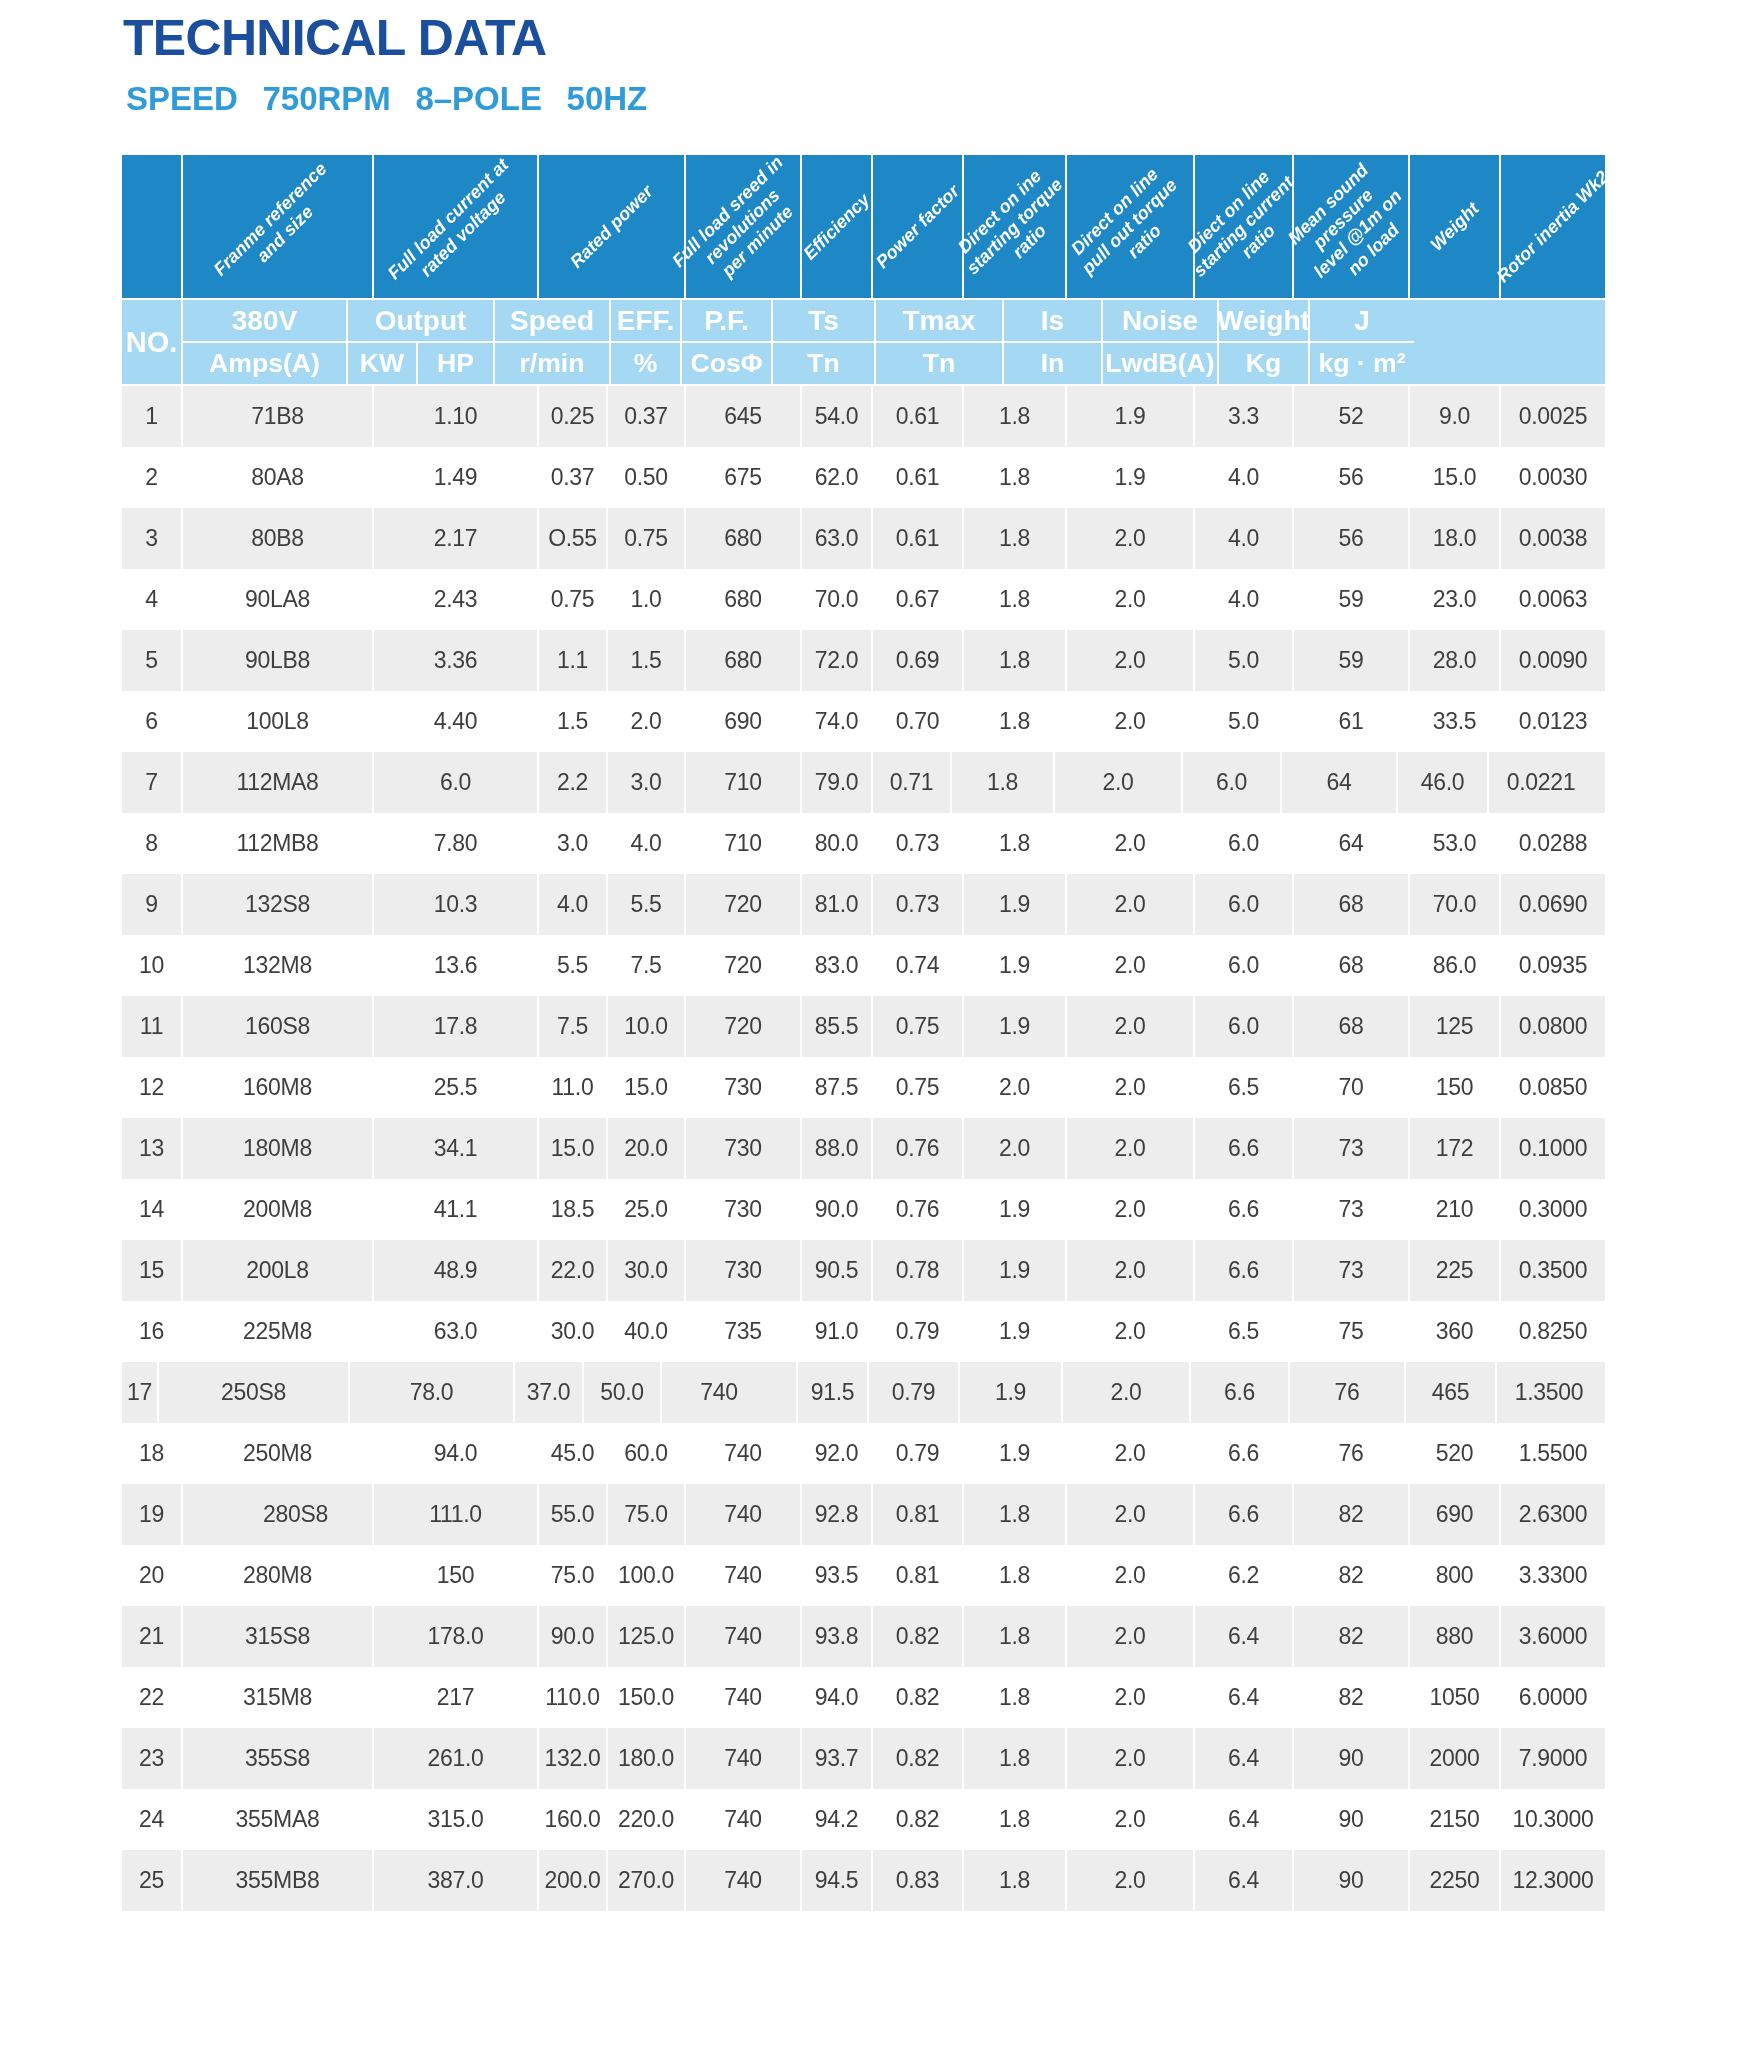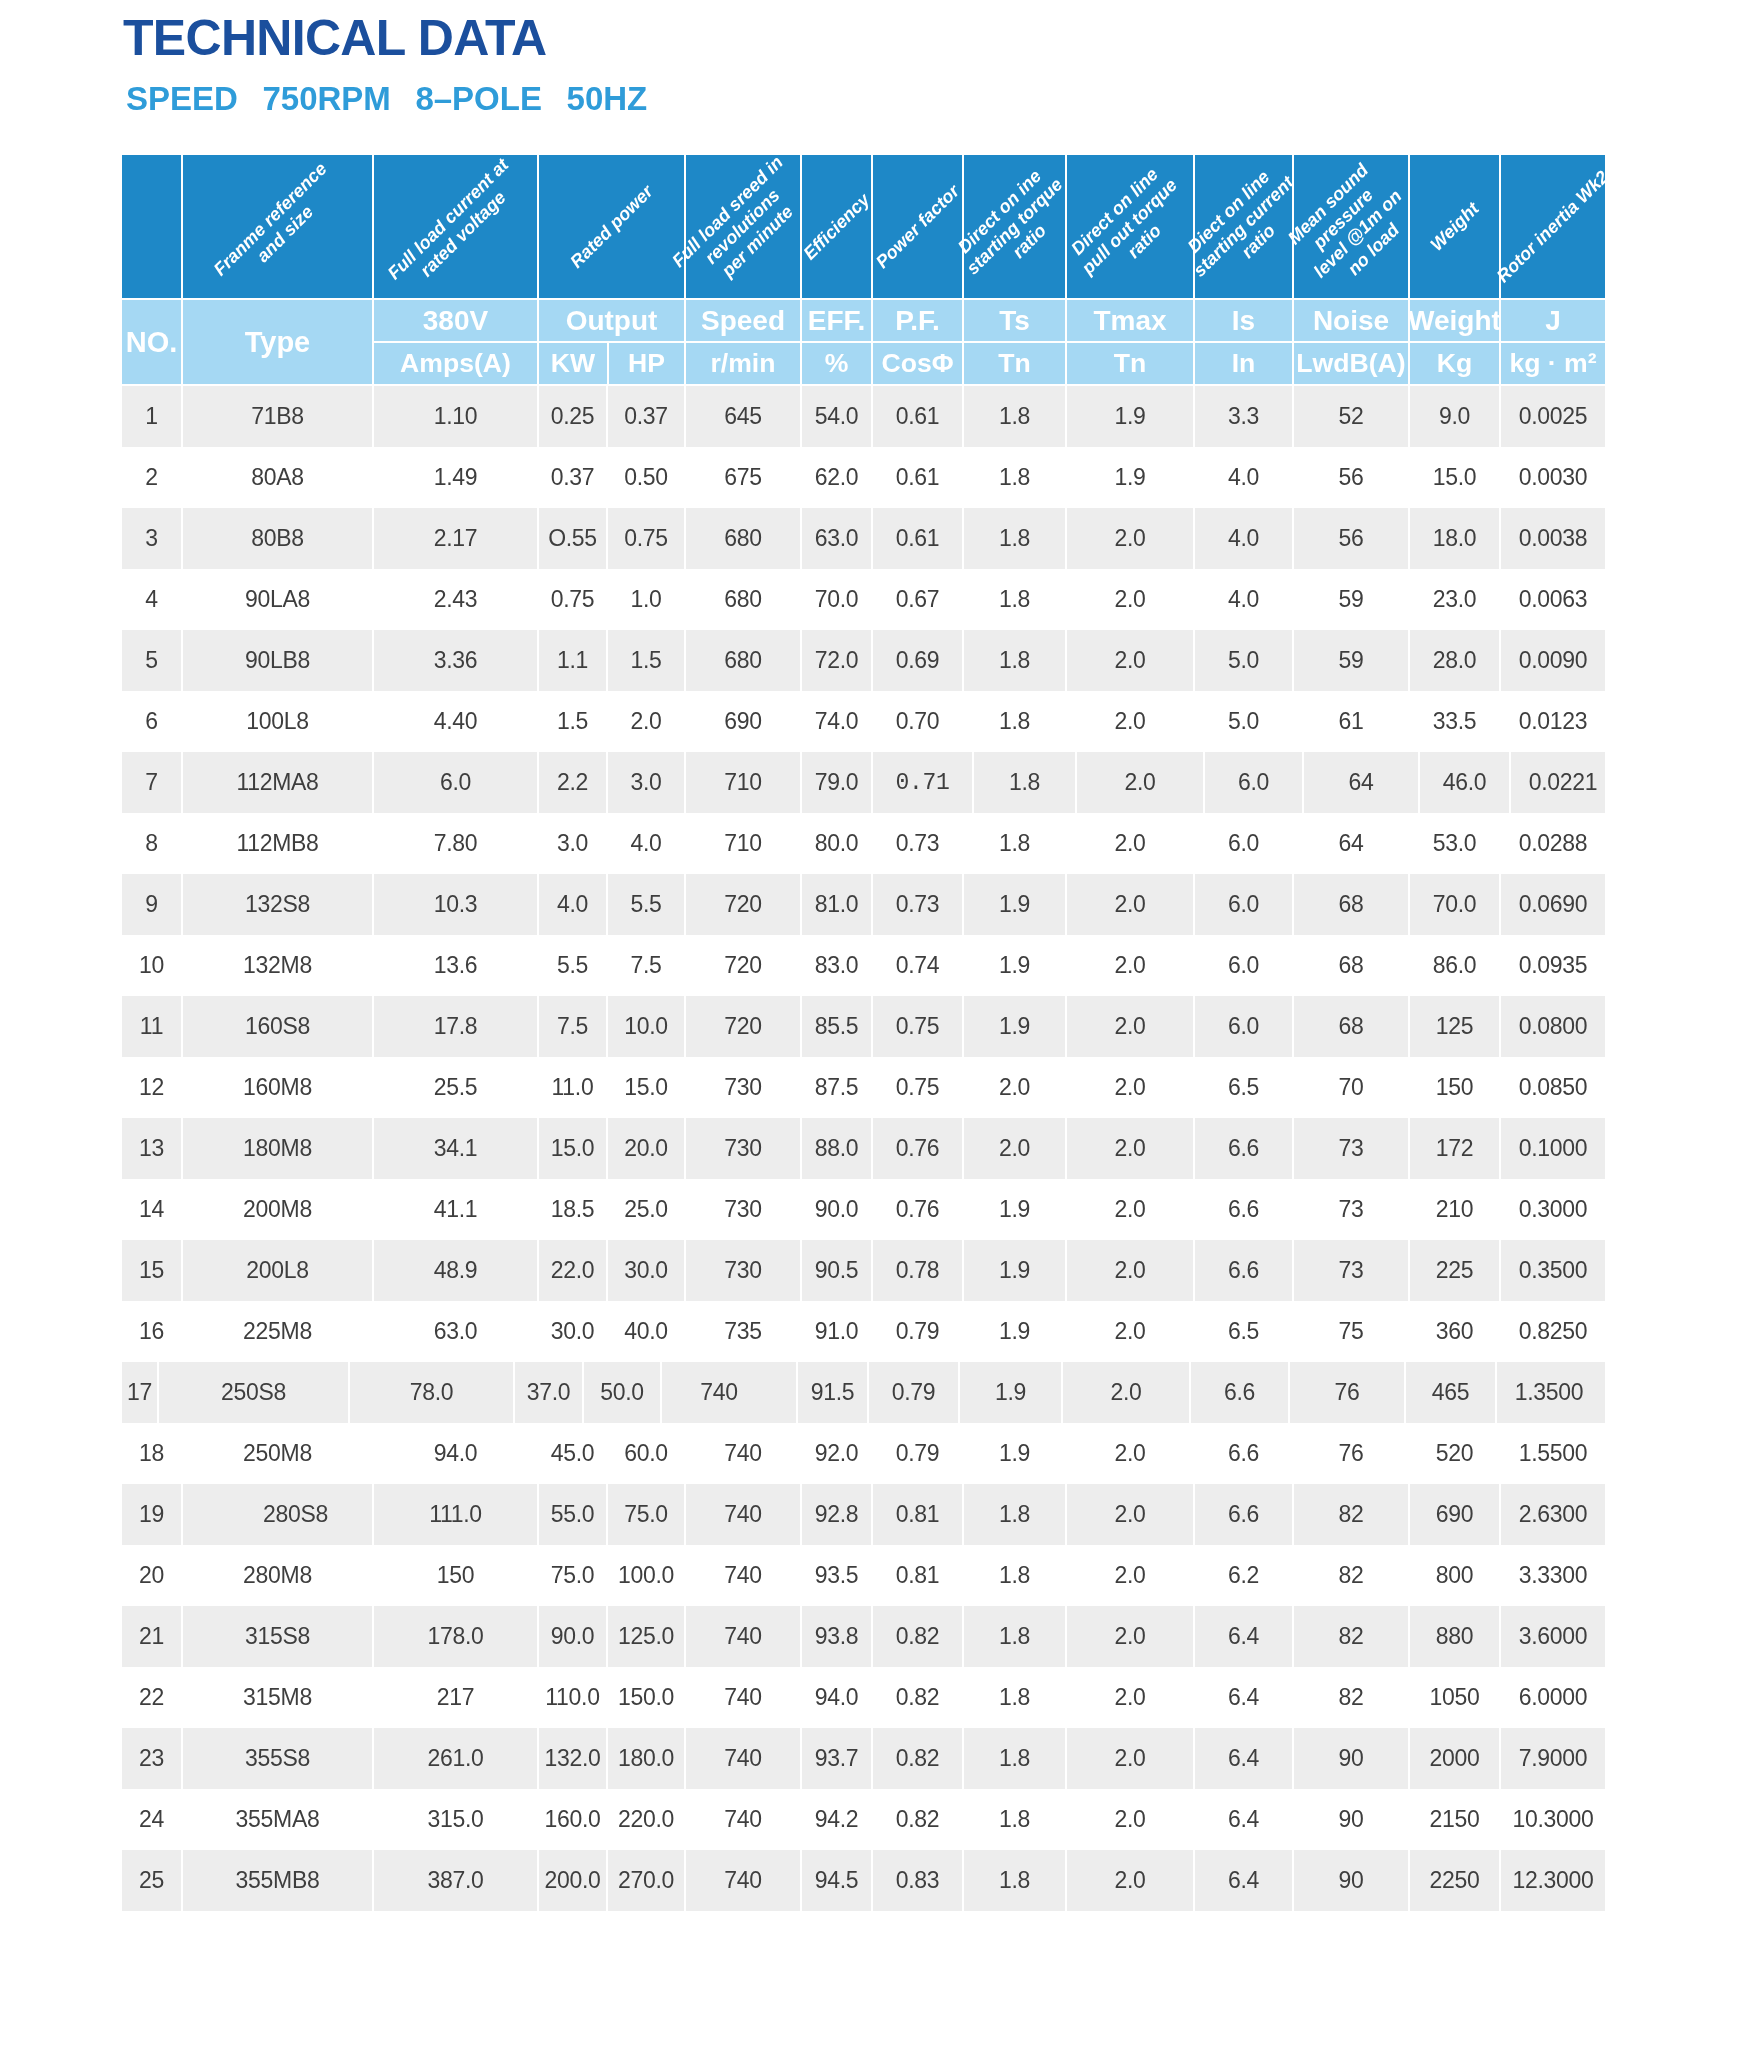--- a/index.html
+++ b/index.html
@@ -111,23 +111,20 @@
       </div>
       <div class="hcell" style="width: 106px;">
         <span class="rot">Rotor inertia Wk2</span>
       </div>
     </div>
 
   <div class="subhead">
     <div class="sh" style="width:59px">
       <span>NO.</span>
     </div>
-    <div class="sh" style="width:191px">
-      <span>Type</span>
-    </div>
     <div class="sh stack" style="width:165px">
       <div class="sh-top">380V</div>
       <div class="sh-bot">Amps(A)</div>
     </div>
     <div class="sh stack" style="width:147px">
       <div class="sh-top">Output</div>
       <div class="out-bot">
         <div class="half" style="width:69px">KW</div>
         <div class="half hp" style="width:78px">HP</div>
       </div>
@@ -268,21 +265,21 @@
         <div class="cell" style="width: 106px;">0.0123</div>
       </div>
       <div class="trow odd">
         <div class="cell" style="width: 59px;">7</div>
         <div class="cell" style="width: 191px;">112MA8</div>
         <div class="cell" style="width: 165px;">6.0</div>
         <div class="cell" style="width: 69px;">2.2</div>
         <div class="cell" style="width: 78px;">3.0</div>
         <div class="cell" style="width: 116px;">710</div>
         <div class="cell" style="width: 71px;">79.0</div>
-        <div class="cell" style="width: 101px; font-family: Liberation Mono, monospace;">0.71</div>
+        <div class="cell" style="width: 79px;">0.71</div>
         <div class="cell" style="width: 103px;">1.8</div>
         <div class="cell" style="width: 128px;">2.0</div>
         <div class="cell" style="width: 99px;">6.0</div>
         <div class="cell" style="width: 116px;">64</div>
         <div class="cell" style="width: 91px;">46.0</div>
         <div class="cell" style="width: 106px;">0.0221</div>
       </div>
       <div class="trow even">
         <div class="cell" style="width: 59px;">8</div>
         <div class="cell" style="width: 191px;">112MB8</div>

